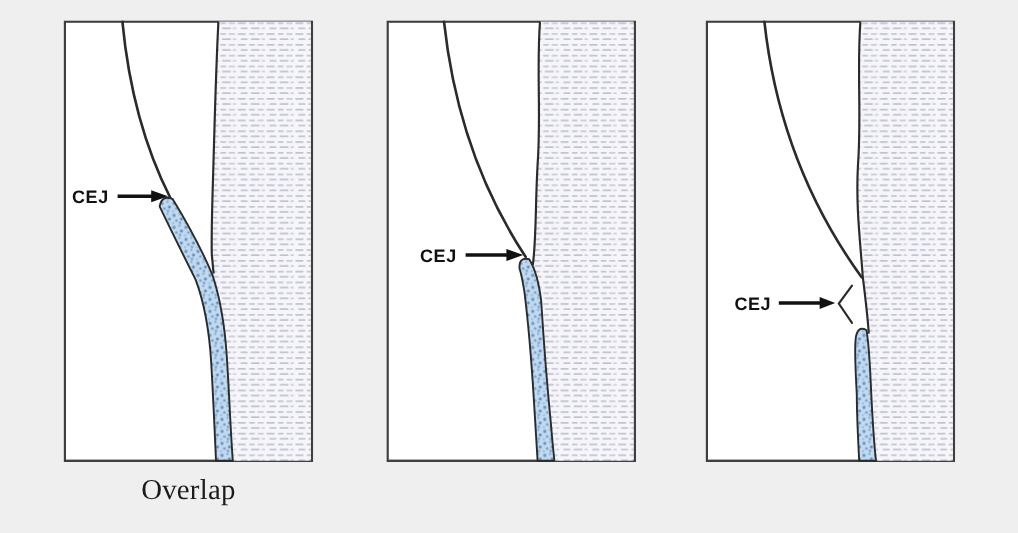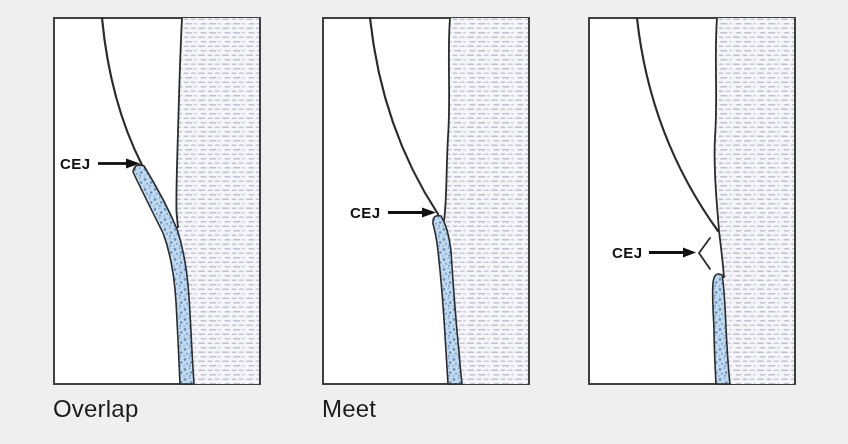--- a/index.html
+++ b/index.html
@@ -21,25 +21,26 @@
     top: 17px;
     width: 208px;
   }
   .panel-col.p1 { left: 53px; }
   .panel-col.p2 { left: 322px; }
   .panel-col.p3 { left: 588px; }
   .panel-frame { width: 208px; height: 368px; }
   .panel-frame svg { display: block; }
   .panel-label {
     margin-top: 8px;
-    text-align: left;
+    text-align: center;
     font-size: 24px;
     line-height: 32px;
     color: #1b1b1b;
     letter-spacing: 0.2px;
+    font-family: Liberation Serif, serif;
   }
   .cej-text {
     font-family: "Liberation Sans", sans-serif;
     font-size: 15px;
     font-weight: bold;
     fill: #111111;
     letter-spacing: 0.5px;
   }
 </style>
 </head>
@@ -108,21 +109,20 @@
                  C 138,348 139,358 140,367 L 126,367
                  C 125,350 124,335 123,318 C 121,285 118,250 115,226
                  C 113.5,217 112,210 111,207 Z" fill="url(#cemSpeckle)" stroke="#2b2b2b" stroke-width="1.6" stroke-linejoin="round"></path>
         <g>
           <text class="cej-text" x="28" y="201">CEJ</text>
           <line x1="66" y1="195.5" x2="101" y2="195.5" stroke="#111111" stroke-width="2.8"></line>
           <polygon points="100,190.5 100,200.5 114,195.5" fill="#111111"></polygon>
         </g>
       </svg>
     </div>
-    <div class="panel-label">Meet</div>
   </div>
 
   <div class="panel-col p3">
     <div class="panel-frame">
       <svg width="208" height="368" viewBox="0 0 208 368">
         <rect x="1" y="1" width="206" height="366" fill="#ffffff" stroke="#3f3f3f" stroke-width="2"></rect>
         <path d="M 129,1 C 126,40 130,80 127,120 C 125,155 129,185 131,214
                  C 133,230 135,245 136,258 C 138,290 140,330 142,367
                  L 206,367 L 206,1 Z" fill="url(#dentinHatch)" stroke="none"></path>
         <path d="M 129,1 C 126,40 130,80 127,120 C 125,155 129,185 131,214

